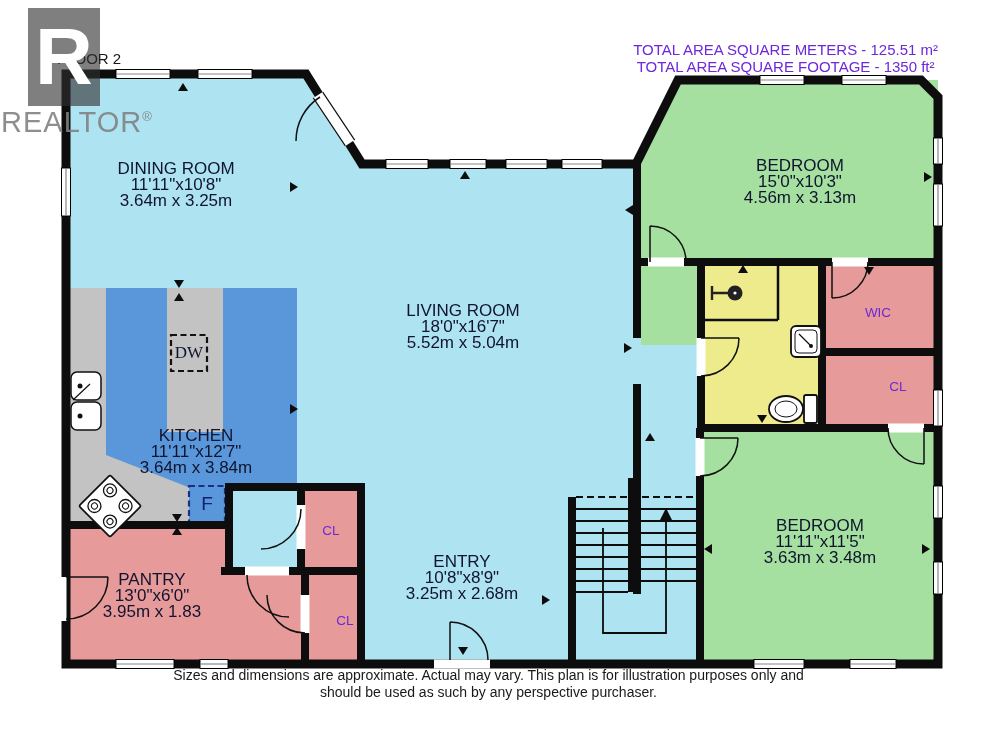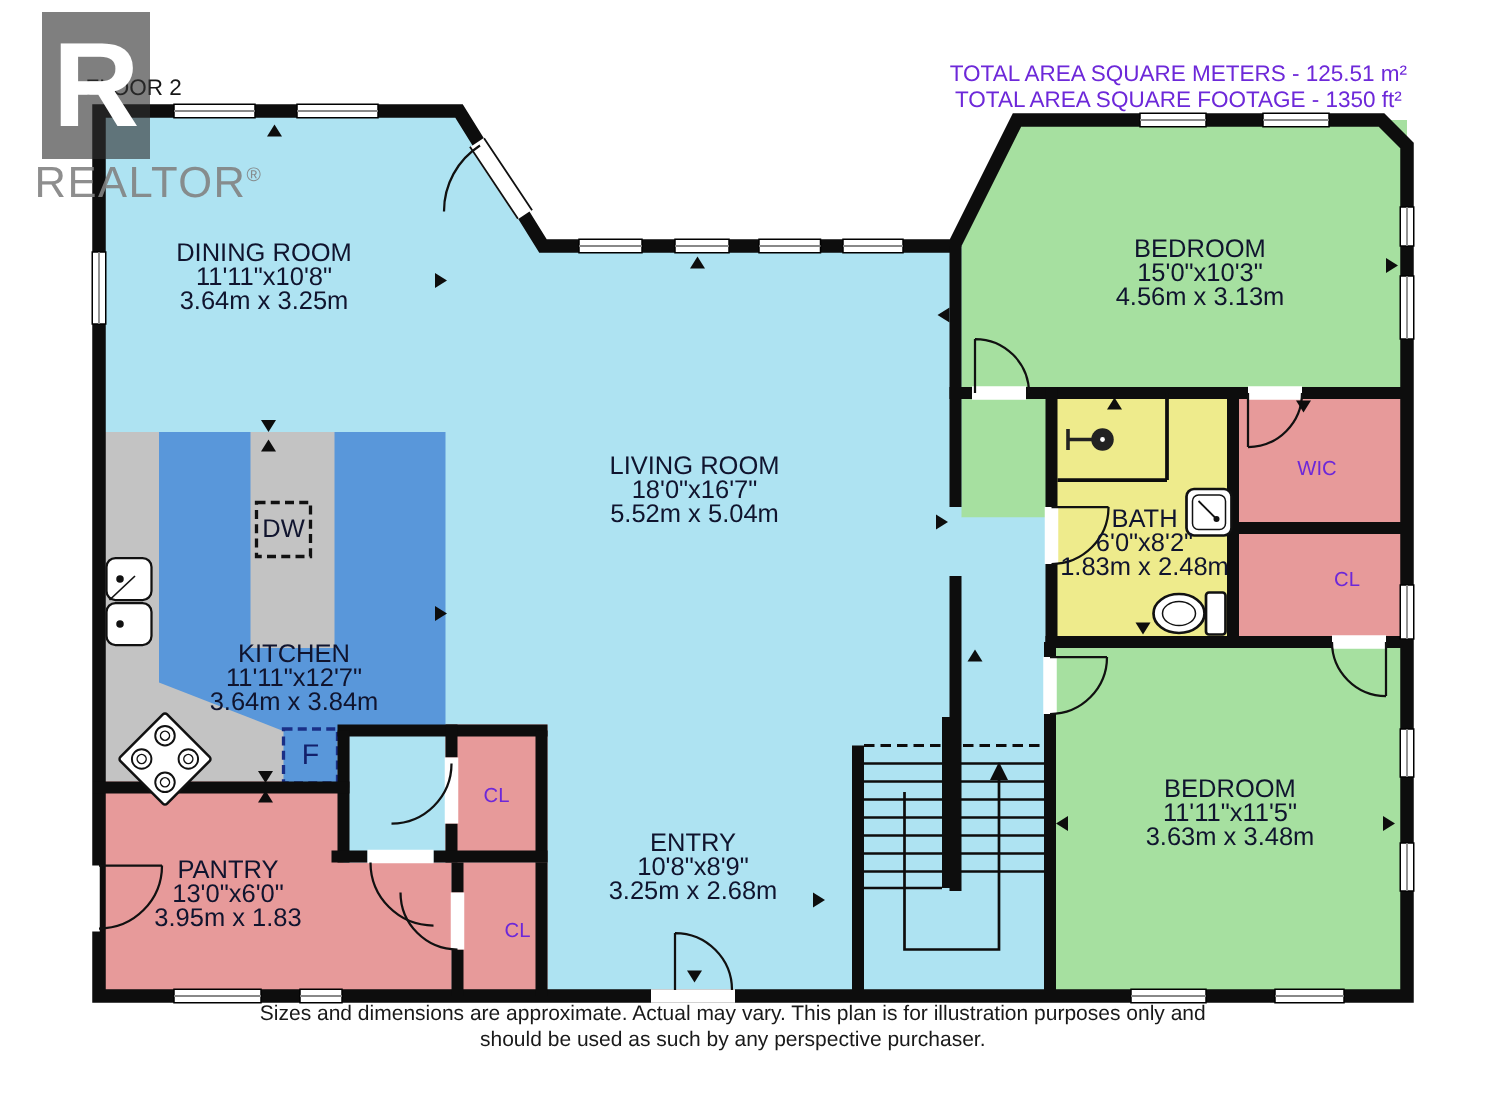--- a/index.html
+++ b/index.html
@@ -13,21 +13,21 @@
   .box-label{position:absolute;transform:translate(-50%,-50%);color:#10142e;z-index:5;}
   #dw-label{font-size:17px;}
   #f-label{font-size:19px;color:#13206b;}
   #floor-label{position:absolute;left:57px;top:50px;font-size:15px;color:#161616;z-index:6;}
   #area-block{position:absolute;right:62px;top:29px;text-align:center;font-size:15px;
               line-height:17px;color:#6d28d9;z-index:6;white-space:nowrap;margin-top:12px;}
   #logo-square{position:absolute;left:28px;top:8px;width:72px;height:98px;
                background:rgba(48,48,48,0.62);z-index:7;text-align:center;}
   #logo-square .r{font-family:"Liberation Sans",sans-serif;font-weight:bold;font-size:80px;
                   line-height:98px;color:#fff;}
-  #logo-wordmark{position:absolute;left:23px;top:106px;font-size:29px;letter-spacing:1px;
+  #logo-wordmark{position:absolute;left:1px;top:106px;font-size:29px;letter-spacing:1px;
                  color:rgba(130,130,130,0.9);z-index:7;text-align:right;}
   #logo-wordmark sup{font-size:13px;}
   #watermark{position:absolute;left:502px;top:650px;transform:translateX(-50%);
              font-size:30px;color:rgba(125,125,125,0.55);white-space:nowrap;z-index:8;}
   #disclaimer{position:absolute;left:0;top:667px;width:977px;text-align:center;
               font-size:14px;line-height:17px;color:#191919;z-index:9;}
 </style>
 </head>
 <body>
 
@@ -263,46 +263,41 @@
   <div class="rlabel" style="left:196px;top:428px;">
     <div>KITCHEN</div>
     <div>11'11"x12'7"</div>
     <div>3.64m x 3.84m</div>
   </div>
   <div class="rlabel" style="left:800px;top:158px;">
     <div>BEDROOM</div>
     <div>15'0"x10'3"</div>
     <div>4.56m x 3.13m</div>
   </div>
-  <div class="rlabel" style="left:763px;top:338px;">
-    <div>BATH</div>
-    <div>6'0"x8'2"</div>
-    <div>1.83m x 2.48m</div>
-  </div>
   <div class="rlabel" style="left:820px;top:518px;">
     <div>BEDROOM</div>
     <div>11'11"x11'5"</div>
     <div>3.63m x 3.48m</div>
   </div>
   <div class="rlabel" style="left:152px;top:572px;">
     <div>PANTRY</div>
     <div>13'0"x6'0"</div>
     <div>3.95m x 1.83</div>
   </div>
   <div class="rlabel" style="left:462px;top:554px;text-align:center;">
     <div>ENTRY</div>
     <div>10'8"x8'9"</div>
     <div>3.25m x 2.68m</div>
   </div>
 
   <div class="slabel" style="left:878px;top:312px;">WIC</div>
   <div class="slabel" style="left:898px;top:386px;">CL</div>
   <div class="slabel" style="left:331px;top:530px;">CL</div>
   <div class="slabel" style="left:345px;top:620px;">CL</div>
-  <div class="box-label" id="dw-label" style="left:189px;top:353px;">DW</div>
+  <div class="box-label" id="dw-label" style="left:189px;top:353px;font-family:Liberation Serif, serif;">DW</div>
   <div class="box-label" id="f-label" style="left:207px;top:504px;">F</div>
 
   <div id="floor-label">FLOOR 2</div>
   <div id="area-block">
     <div>TOTAL AREA SQUARE METERS - 125.51 m²</div>
     <div>TOTAL AREA SQUARE FOOTAGE - 1350 ft²</div>
   </div>
   <div id="logo-square">
     <span class="r">R</span>
   </div>

